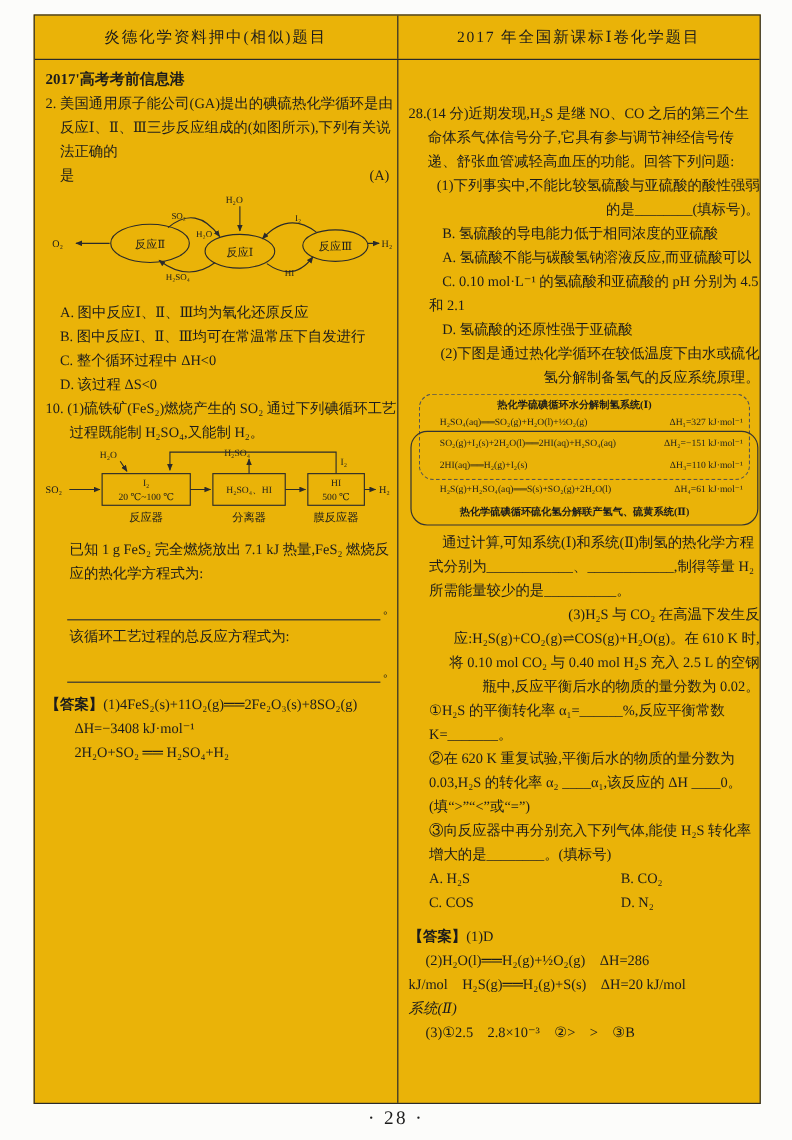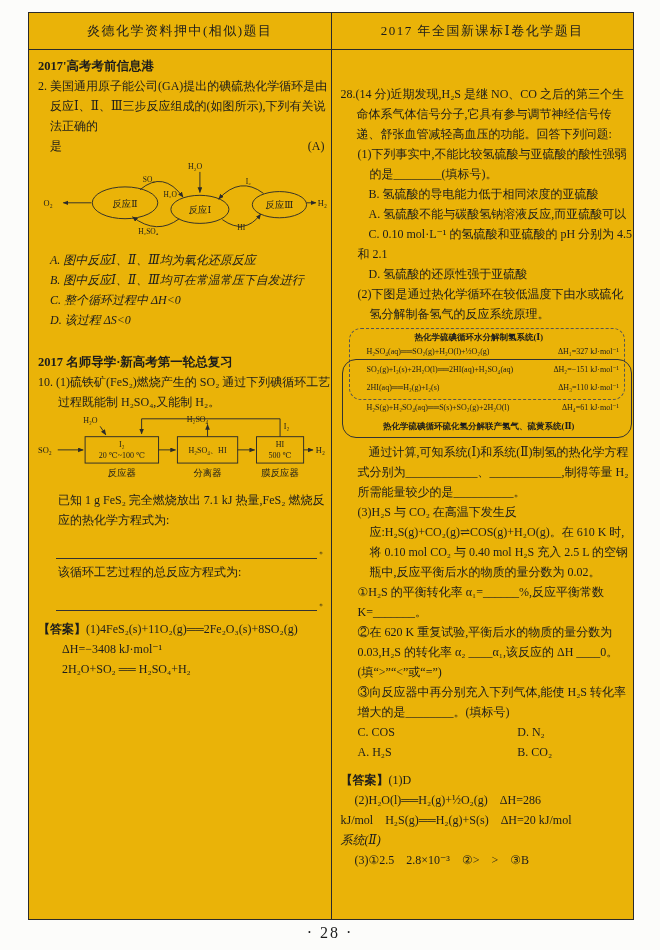--- a/index.html
+++ b/index.html
@@ -17,30 +17,30 @@
     font-size:13px;letter-spacing:1.5px;}
   .header-cell.hright{border-left:1.2px solid #2b2b2b;}
   .columns{flex:1;display:flex;min-height:0;}
   .col{width:50%;padding:6px 0 0 9px;font-size:12px;line-height:20px;overflow:hidden;}
   .col.cright{border-left:1.2px solid #2b2b2b;padding-top:34px;}
   .sec-title{font-weight:bold;font-size:12.5px;}
   .hang12{padding-left:12px;text-indent:-12px;}
   .hang20{padding-left:20px;text-indent:-20px;}
   .hang16{padding-left:16px;text-indent:-16px;}
   .tailrow{display:flex;justify-content:space-between;padding-left:12px;padding-right:6px;}
-  .opt{margin-left:12px;font-style:italic;}
+  .opt{margin-left:12px;}
   .gap24{margin-top:22px;}
   .svgwrap{margin:2px 0 2px 0;text-align:center;}
   .blankline{display:flex;align-items:flex-end;margin:9px 0 3px 18px;}
   .bl{flex:1;border-bottom:1px solid #333;height:13px;margin-right:2px;}
   .ansblock{margin-top:8px;}
   .bold{font-weight:bold;}
   .indent24{margin-left:24px;}
   
-  .sub{padding-left:29px;text-indent:-12px;}
+  .sub{padding-left:29px;text-indent:-12px;text-align:right;}
   .subopt{padding-left:17px;text-indent:11px;}
   .flat17{margin-left:17px;}
   .ti12{margin-left:17px;text-indent:11px;}
   .optgrid{margin-left:17px;display:grid;grid-template-columns:58% 42%;}
   
   .sysbox{position:relative;height:110px;margin:4px 0 4px 0;font-size:8px;line-height:10px;}
   .dashedbox{position:absolute;left:8px;right:8px;top:0;height:70px;
     border:1px dashed #555;border-radius:12px;}
   .solidbox{position:absolute;left:1px;right:1px;top:31px;height:77px;
     border:1.2px solid #333;border-radius:14px;}
@@ -103,21 +103,20 @@
           <line class="ln" x1="287" y1="47" x2="297" y2="47" marker-end="url(#arr)"></line>
           <text x="299" y="50" font-size="9">H₂</text>
         </svg>
       </div>
 
       <div class="opt">A. 图中反应Ⅰ、Ⅱ、Ⅲ均为氧化还原反应</div>
       <div class="opt">B. 图中反应Ⅰ、Ⅱ、Ⅲ均可在常温常压下自发进行</div>
       <div class="opt">C. 整个循环过程中 ΔH&lt;0</div>
       <div class="opt">D. 该过程 ΔS&lt;0</div>
 
-      <div class="sec-title gap24">2017 名师导学·新高考第一轮总复习</div>
 
       <div class="hang20">10. (1)硫铁矿(FeS₂)燃烧产生的 SO₂ 通过下列碘循环工艺过程既能制 H₂SO₄,又能制 H₂。</div>
 
       <div class="svgwrap">
         <svg width="292" height="68" viewBox="0 0 310 72">
           <text x="0" y="41" font-size="9">SO₂</text>
           <line class="ln" x1="21" y1="38" x2="48" y2="38" marker-end="url(#arr)"></line>
           <rect class="ln" x="50" y="24" width="78" height="28"></rect>
           <text x="89" y="35" font-size="8.5" text-anchor="middle">I₂</text>
           <text x="89" y="47" font-size="8.5" text-anchor="middle">20 ℃~100 ℃</text>
@@ -201,26 +200,26 @@
         <div class="sys-title" style="top:93px;">热化学硫碘循环硫化氢分解联产氢气、硫黄系统(Ⅱ)</div>
       </div>
 
       <div class="ti12">通过计算,可知系统(Ⅰ)和系统(Ⅱ)制氢的热化学方程式分别为____________、____________,制得等量 H₂ 所需能量较少的是__________。</div>
 
       <div class="sub">(3)H₂S 与 CO₂ 在高温下发生反应:H₂S(g)+CO₂(g)⇌COS(g)+H₂O(g)。在 610 K 时,将 0.10 mol CO₂ 与 0.40 mol H₂S 充入 2.5 L 的空钢瓶中,反应平衡后水的物质的量分数为 0.02。</div>
       <div class="flat17">①H₂S 的平衡转化率 α₁=______%,反应平衡常数 K=_______。</div>
       <div class="flat17">②在 620 K 重复试验,平衡后水的物质的量分数为 0.03,H₂S 的转化率 α₂ ____α₁,该反应的 ΔH ____0。(填“&gt;”“&lt;”或“=”)</div>
       <div class="flat17">③向反应器中再分别充入下列气体,能使 H₂S 转化率增大的是________。(填标号)</div>
       <div class="optgrid">
+        <span>A. H₂S</span>
+        <span>B. CO₂</span>
+      </div>
+      <div class="optgrid">
         <span>C. COS</span>
         <span>D. N₂</span>
-      </div>
-      <div class="optgrid">
-        <span>A. H₂S</span>
-        <span>B. CO₂</span>
       </div>
 
       <div class="ansblock">
         <div>
           <span class="bold">【答案】</span><span>(1)D</span>
         </div>
         <div class="ans-ind">(2)H₂O(l)══H₂(g)+½O₂(g)　ΔH=286</div>
         <div>kJ/mol　H₂S(g)══H₂(g)+S(s)　ΔH=20 kJ/mol</div>
         <div class="kai">系统(Ⅱ)</div>
         <div class="ans-ind">(3)①2.5　2.8×10⁻³　②&gt;　&gt;　③B</div>

